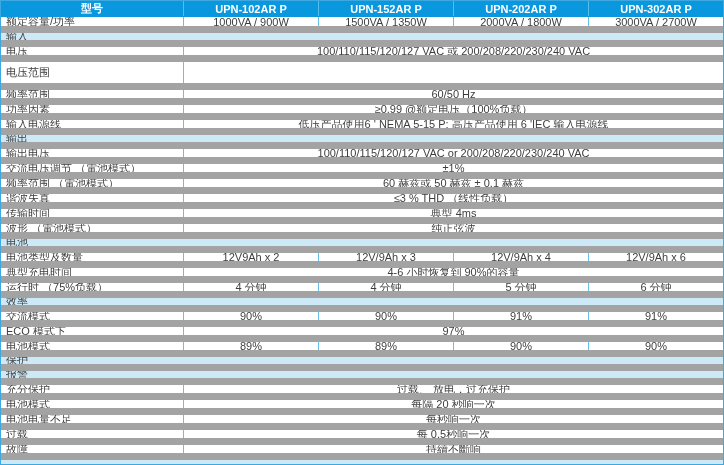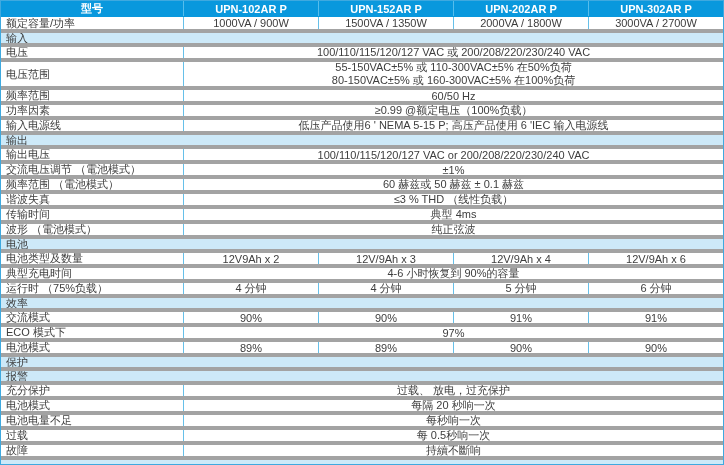--- a/index.html
+++ b/index.html
@@ -2,21 +2,21 @@
 <html><head>
 <meta charset="utf-8">
 <style>
   html,body{margin:0;padding:0;background:#fff;}
   .tbl{
     width:724px;height:465px;box-sizing:border-box;overflow:hidden;
     border:1px solid #3fa9df;
     font-family:"Liberation Sans","DejaVu Sans",sans-serif;
     font-size:11px;color:#3d3d3d;background:#22c55e;
   }
-  .r{display:flex;box-sizing:border-box;border-bottom:4px solid #a3a3a3;background:#fff;}
+  .r{display:flex;box-sizing:border-box;border-bottom:7px solid #a3a3a3;background:#fff;}
   .h16{height:16px}.h15{height:15px}.h14{height:14px}.h28{height:28px}.h7{height:7px;border-bottom:none}
   .lbl{
     width:183px;flex:0 0 183px;box-sizing:border-box;display:flex;align-items:center;
     padding-left:5px;border-right:1px solid #66c0e9;overflow:hidden;white-space:nowrap;
   }
   .val{flex:1;display:flex;align-items:center;justify-content:center;text-align:center;box-sizing:border-box;overflow:hidden;}
   .val2{flex:1;display:flex;flex-direction:column;align-items:center;justify-content:center;text-align:center;box-sizing:border-box;line-height:13px;overflow:hidden;}
   .vc{flex:0 0 135px;width:135px;display:flex;align-items:center;justify-content:center;text-align:center;box-sizing:border-box;border-right:1px solid #66c0e9;overflow:hidden;}
   .vc:last-child{border-right:none;flex:1 1 auto;}
   .hdr{background:#0998dd;color:#fff;font-weight:bold;border-bottom:1px solid #0998dd;}
@@ -51,24 +51,20 @@
     <div class="lbl">输入</div>
   </div>
 
   <div class="r h15">
     <div class="lbl">电压</div>
     <div class="val">100/110/115/120/127 VAC 或 200/208/220/230/240 VAC</div>
   </div>
 
   <div class="r h28">
     <div class="lbl">电压范围</div>
-    <div class="val2">
-      <div>55-150VAC±5% 或 110-300VAC±5% 在50%负荷</div>
-      <div>80-150VAC±5% 或 160-300VAC±5% 在100%负荷</div>
-    </div>
   </div>
 
   <div class="r h15">
     <div class="lbl">频率范围</div>
     <div class="val">60/50 Hz</div>
   </div>
 
   <div class="r h15">
     <div class="lbl">功率因素</div>
     <div class="val">≥0.99 @额定电压（100%负载）</div>

